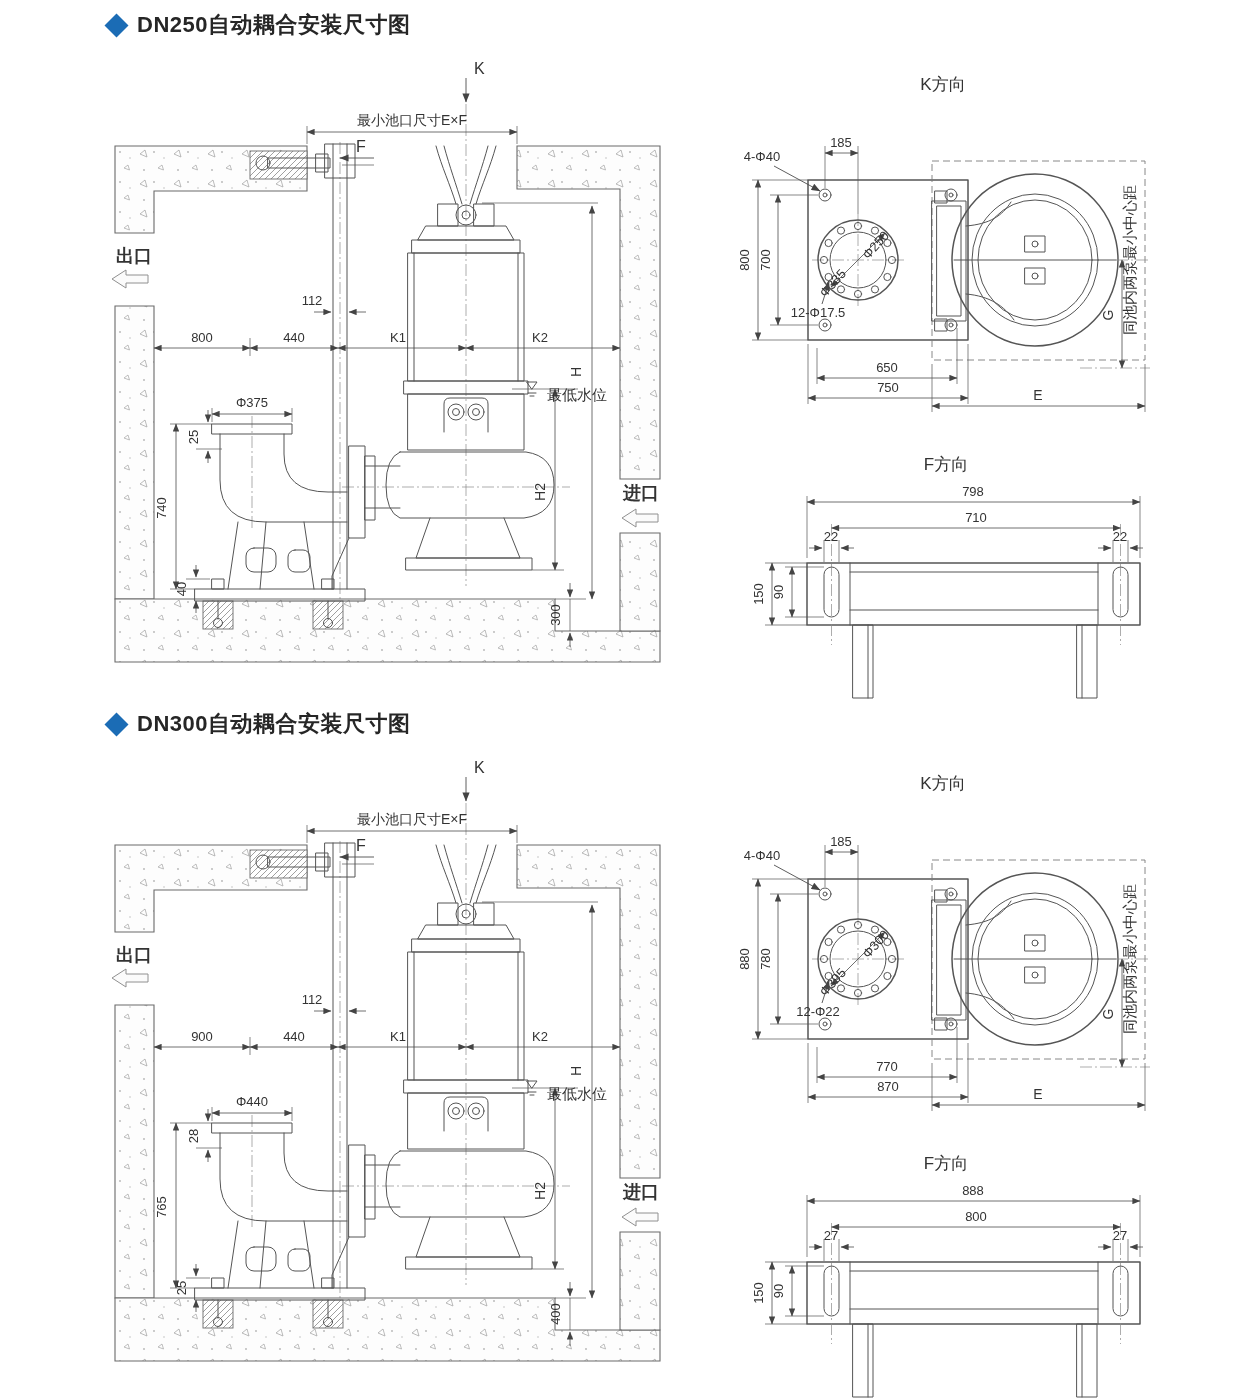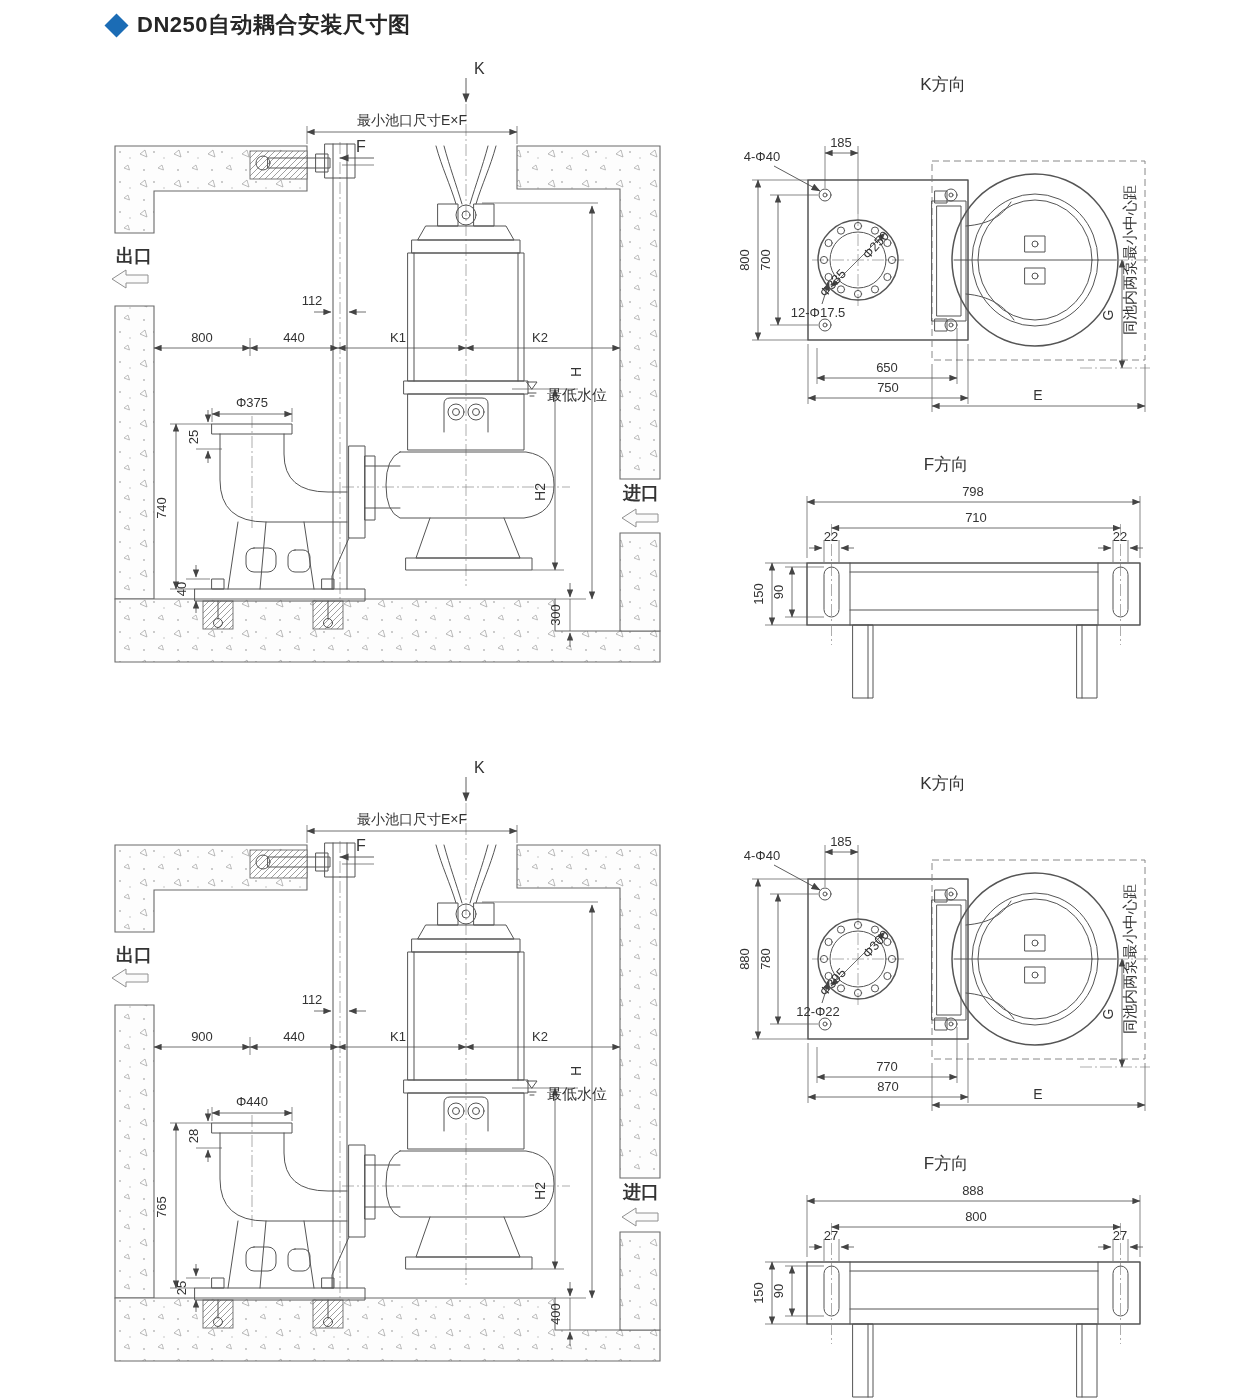--- a/index.html
+++ b/index.html
@@ -304,20 +304,24 @@
       <line class="dim" x1="42" y1="123" x2="42" y2="185"></line>
       <text class="t13" transform="rotate(-90,33,154)" x="33" y="154" text-anchor="middle">150</text>
       <line class="ext" x1="55" y1="127" x2="94" y2="127"></line>
       <line class="ext" x1="55" y1="177" x2="94" y2="177"></line>
       <line class="dim" x1="62" y1="127" x2="62" y2="177"></line>
       <text class="t13" transform="rotate(-90,53,152)" x="53" y="152" text-anchor="middle">90</text>
     </svg>
   </div>
 
   <div class="section">
+    <div class="sec-title">
+      <span class="diamond"></span>
+      <span class="tt">DN300自动耦合安装尺寸图</span>
+    </div>
 
     <svg class="drw elev" width="580" height="648" viewBox="0 0 580 648">
 
       <line class="cl" x1="240" y1="86" x2="240" y2="560"></line>
       <line class="cl" x1="366" y1="48" x2="366" y2="530"></line>
       <line class="cl" x1="242" y1="431" x2="470" y2="431"></line>
       <line class="cl" x1="152" y1="360" x2="152" y2="474"></line>
 
       <path class="conc" d="M15,90 H207 V135 H54 V177 H15 Z"></path>
       <path class="conc" d="M15,250 H54 V543 H15 Z"></path>

